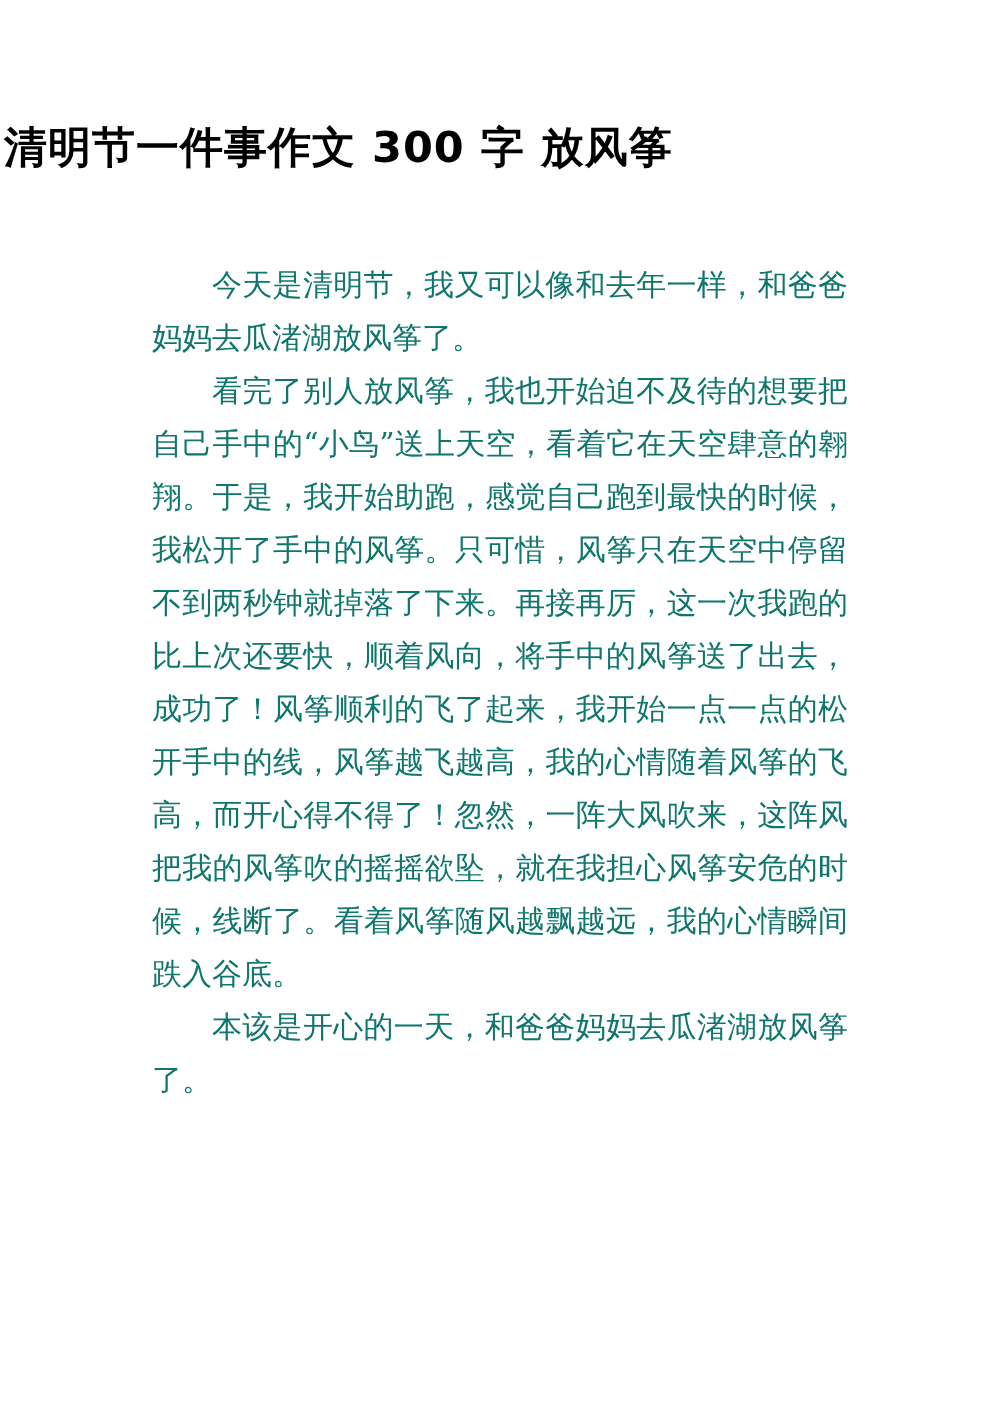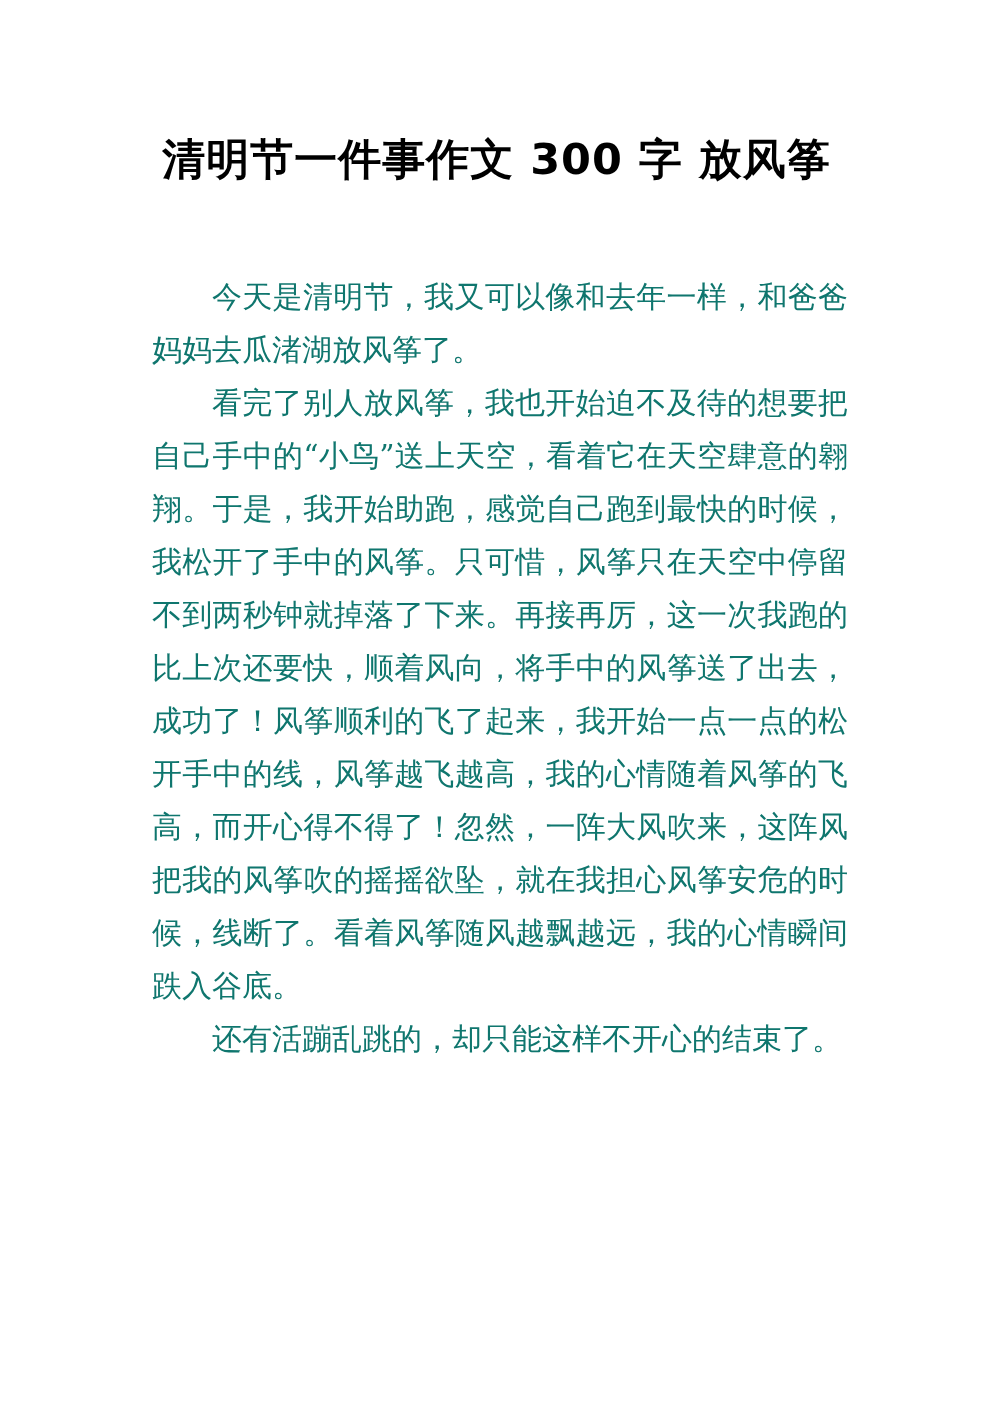--- a/index.html
+++ b/index.html
@@ -13,23 +13,23 @@
     overflow: hidden;
   }
   .page {
     position: relative;
     width: 993px;
     height: 1404px;
     background: #ffffff;
     box-sizing: border-box;
   }
   .doc-title {
-    margin: 16px;
+    margin: 4px;
     padding-top: 116px;
-    text-align: center;
+    text-align: left;
     font-family: "DejaVu Sans", "Liberation Sans", sans-serif;
     font-weight: 700;
     font-size: 43px;
     line-height: 54px;
     color: #000000;
     letter-spacing: 1px;
     white-space: pre;
   }
   .doc-body {
     margin: 84px auto 0 152px;
@@ -48,15 +48,15 @@
 </style>
 </head>
 <body>
 
 <div class="page">
   <h1 class="doc-title">清明节一件事作文 300 字 放风筝</h1>
 
   <div class="doc-body">
     <p>今天是清明节，我又可以像和去年一样，和爸爸妈妈去瓜渚湖放风筝了。</p>
     <p>看完了别人放风筝，我也开始迫不及待的想要把自己手中的“小鸟”送上天空，看着它在天空肆意的翱翔。于是，我开始助跑，感觉自己跑到最快的时候，我松开了手中的风筝。只可惜，风筝只在天空中停留不到两秒钟就掉落了下来。再接再厉，这一次我跑的比上次还要快，顺着风向，将手中的风筝送了出去，成功了！风筝顺利的飞了起来，我开始一点一点的松开手中的线，风筝越飞越高，我的心情随着风筝的飞高，而开心得不得了！忽然，一阵大风吹来，这阵风把我的风筝吹的摇摇欲坠，就在我担心风筝安危的时候，线断了。看着风筝随风越飘越远，我的心情瞬间跌入谷底。</p>
-    <p>还有活蹦乱跳的，却只能这样不开心的结束了。</p>
+    <p>本该是开心的一天，和爸爸妈妈去瓜渚湖放风筝了。</p>
   </div>
 </div>
 
 </body></html>

